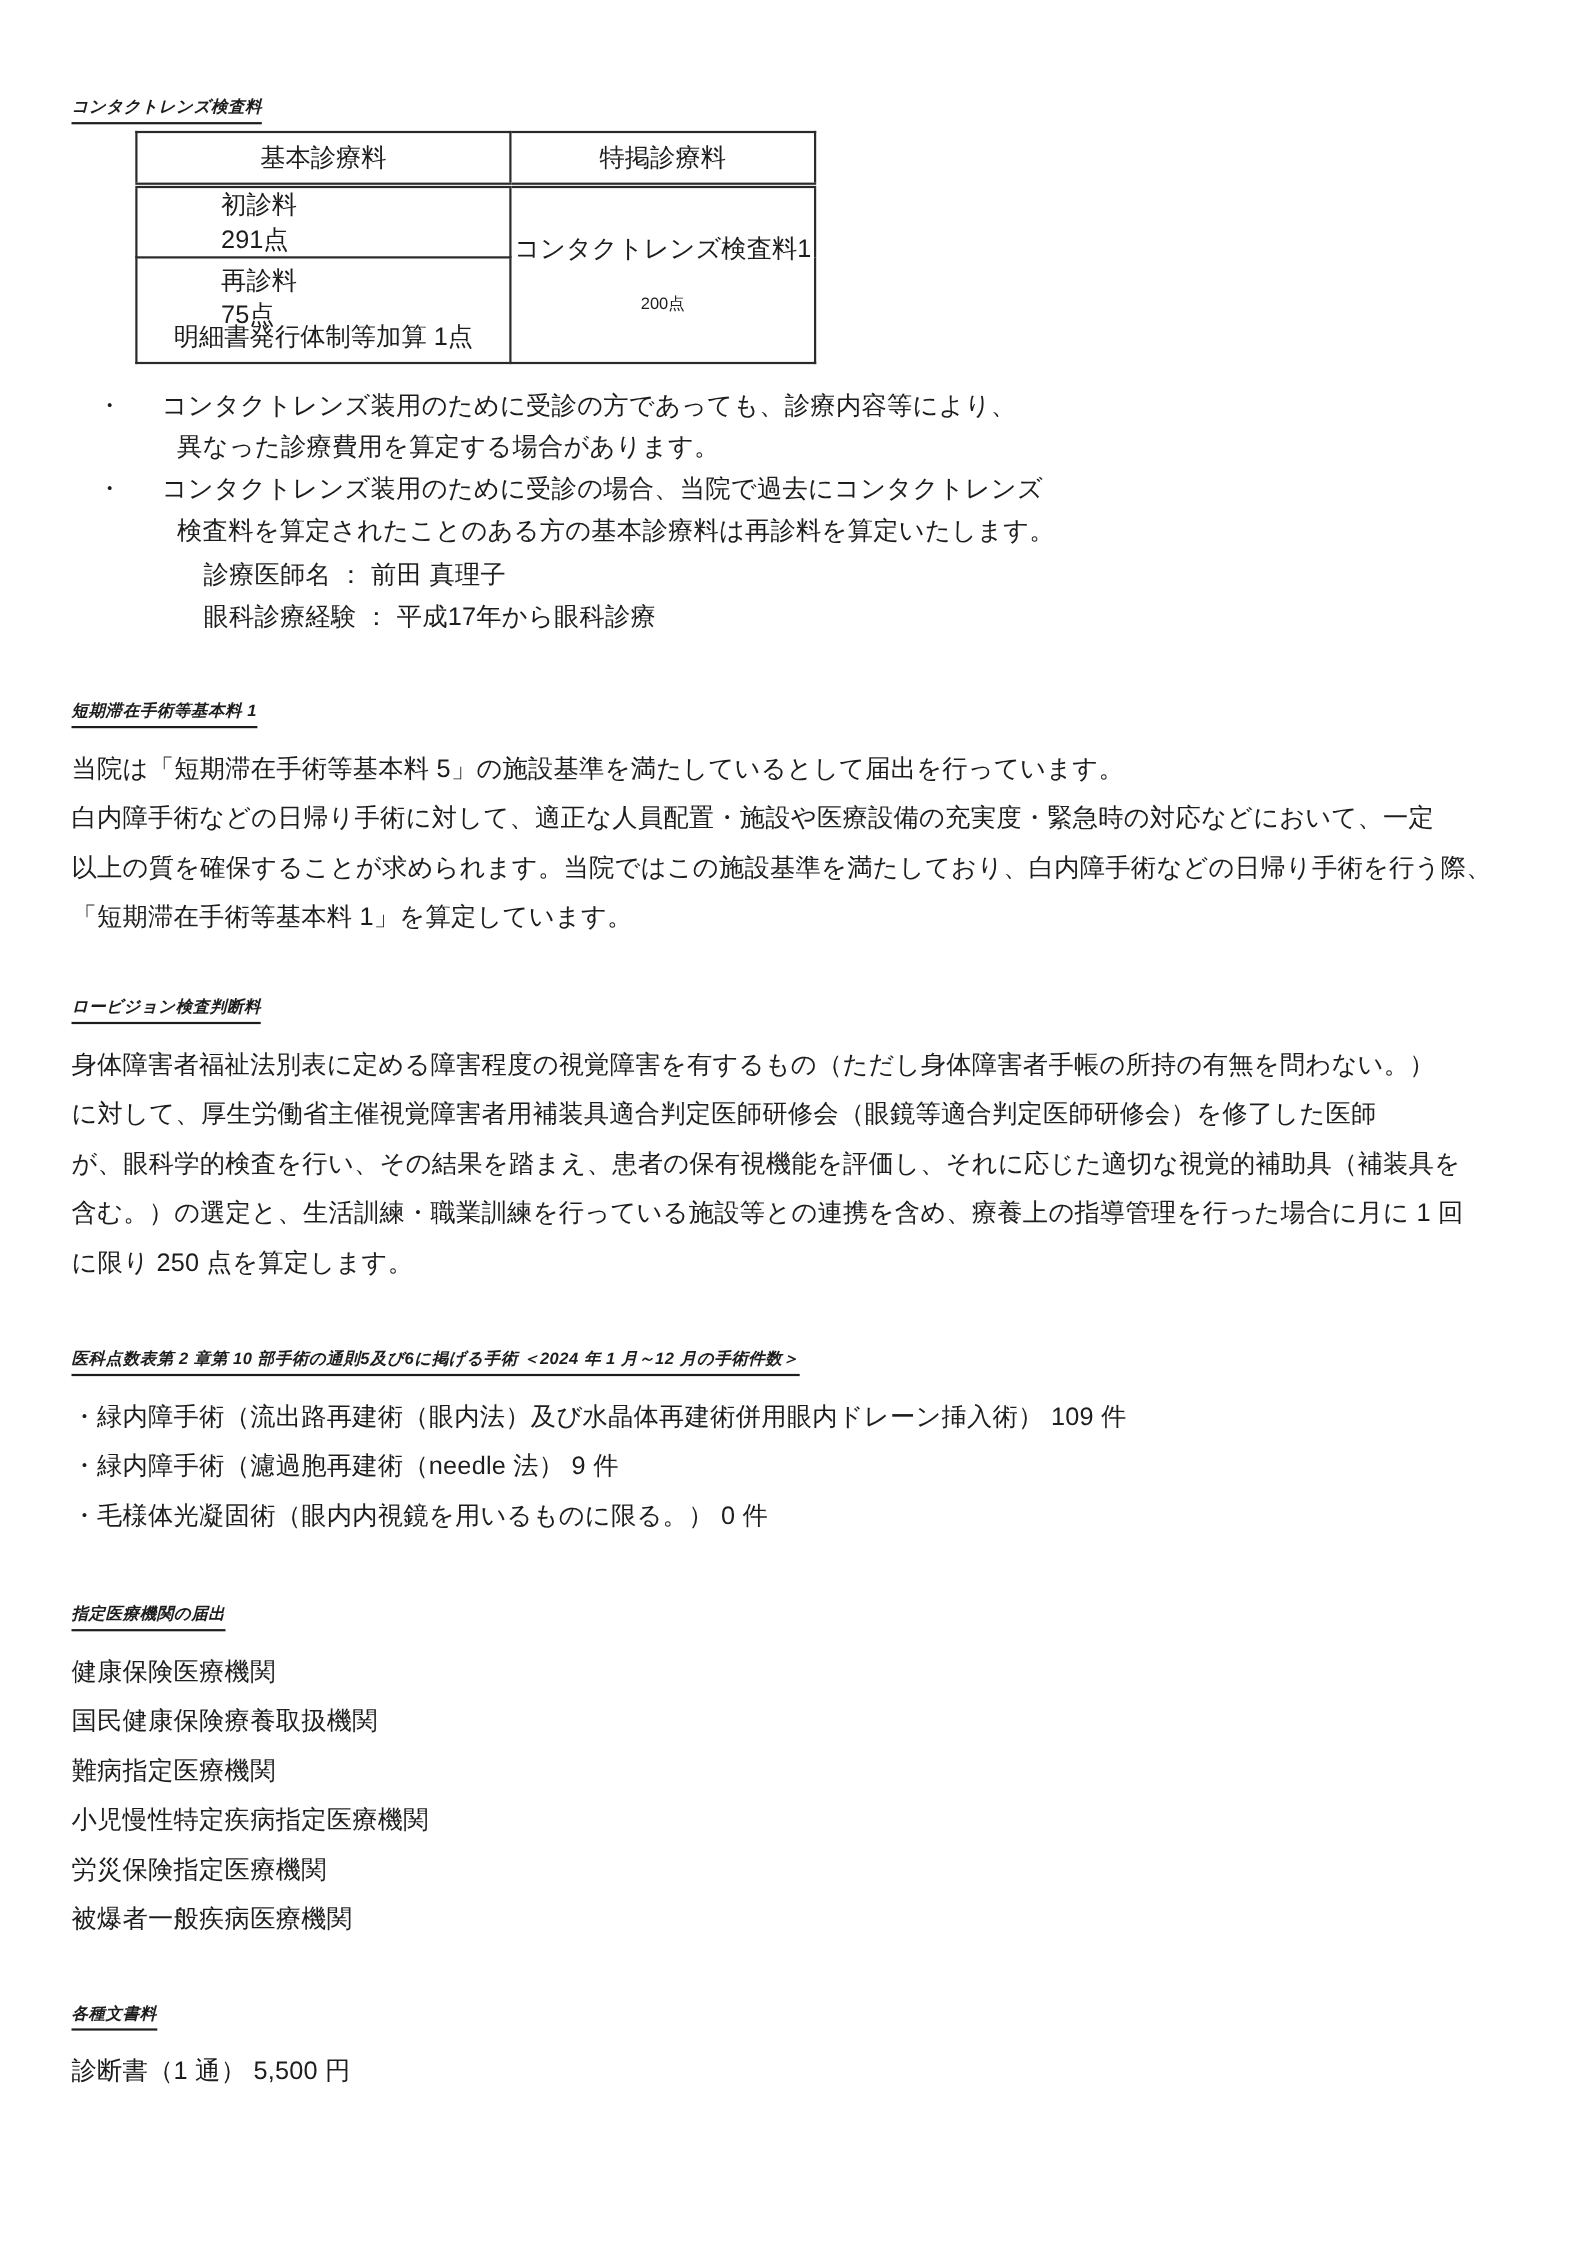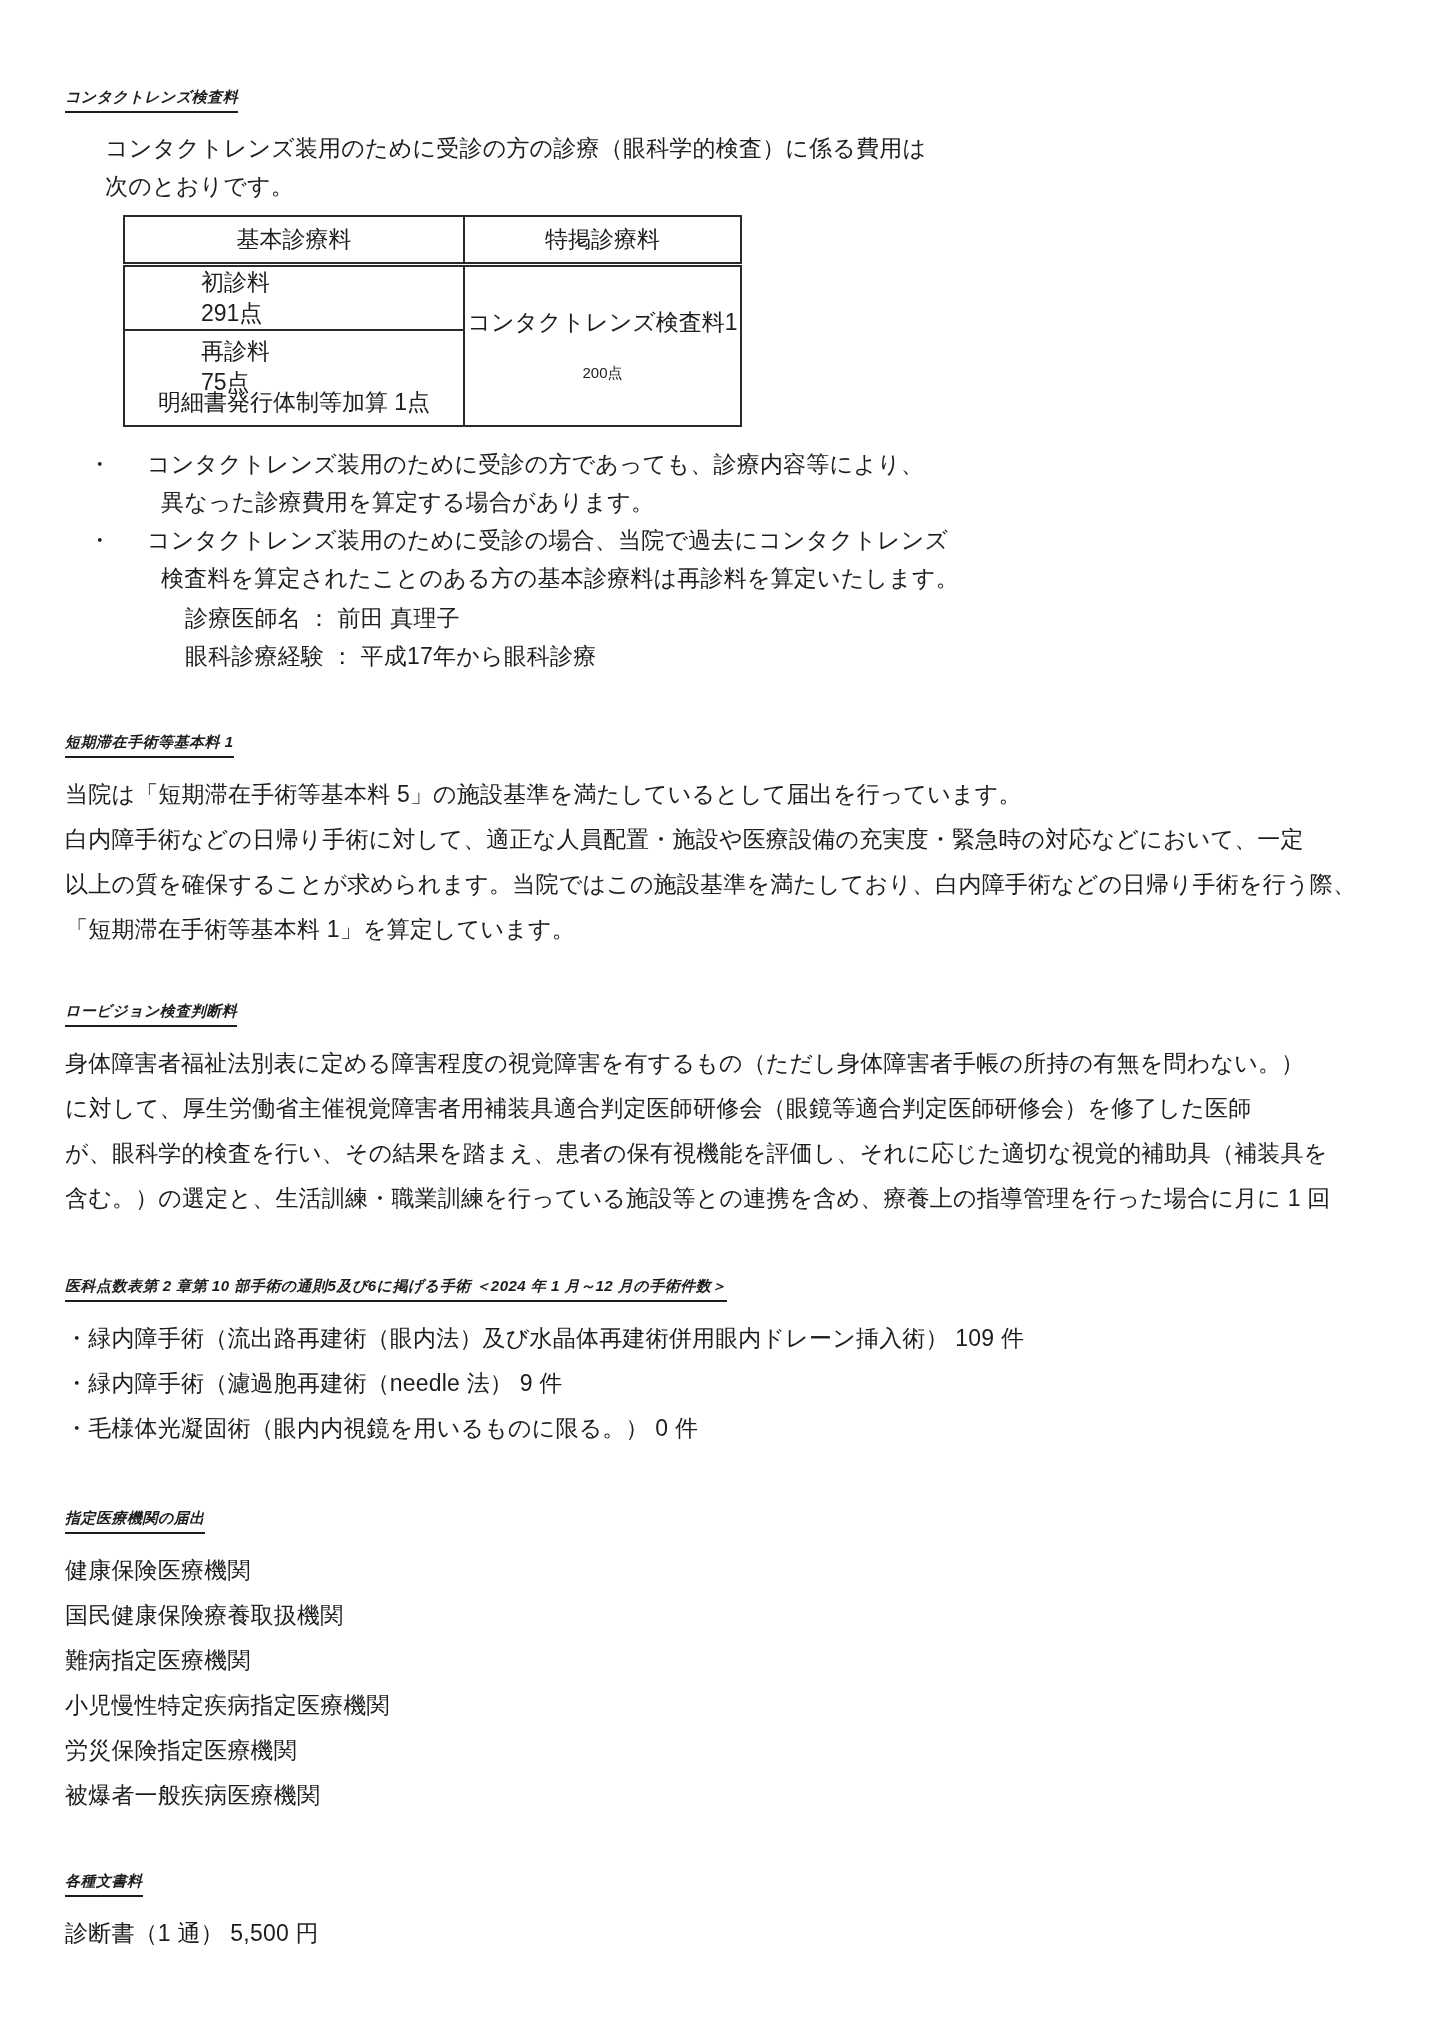--- a/index.html
+++ b/index.html
@@ -96,24 +96,20 @@
 </head>
 <body>
 
 <div class="page">
 
   <section class="section sec-contact-lens">
     <div class="heading-row">
       <span class="hd-underline">コンタクトレンズ検査料</span>
     </div>
 
-    <div class="intro">
-      <div class="line">コンタクトレンズ装用のために受診の方の診療（眼科学的検査）に係る費用は</div>
-      <div class="line">次のとおりです。</div>
-    </div>
 
     <table class="fee-table">
       <colgroup>
         <col class="col-basic">
         <col class="col-special">
       </colgroup>
       <tbody>
         <tr>
           <th>基本診療料</th>
           <th>特掲診療料</th>
@@ -179,20 +175,21 @@
 
   <section class="section sec-low-vision">
     <div class="heading-row">
       <span class="hd-underline">ロービジョン検査判断料</span>
     </div>
     <div class="para">
       <div class="line">身体障害者福祉法別表に定める障害程度の視覚障害を有するもの（ただし身体障害者手帳の所持の有無を問わない。）</div>
       <div class="line">に対して、厚生労働省主催視覚障害者用補装具適合判定医師研修会（眼鏡等適合判定医師研修会）を修了した医師</div>
       <div class="line">が、眼科学的検査を行い、その結果を踏まえ、患者の保有視機能を評価し、それに応じた適切な視覚的補助具（補装具を</div>
       <div class="line">含む。）の選定と、生活訓練・職業訓練を行っている施設等との連携を含め、療養上の指導管理を行った場合に月に 1 回</div>
+      <div class="line">に限り 250 点を算定します。</div>
     </div>
   </section>
 
   <section class="section sec-surgery">
     <div class="heading-row">
       <span class="hd-underline">医科点数表第 2 章第 10 部手術の通則5及び6に掲げる手術 ＜2024 年 1 月～12 月の手術件数＞</span>
     </div>
     <div class="plain-list">
       <div class="line">・緑内障手術（流出路再建術（眼内法）及び水晶体再建術併用眼内ドレーン挿入術） 109 件</div>
       <div class="line">・緑内障手術（濾過胞再建術（needle 法） 9 件</div>

